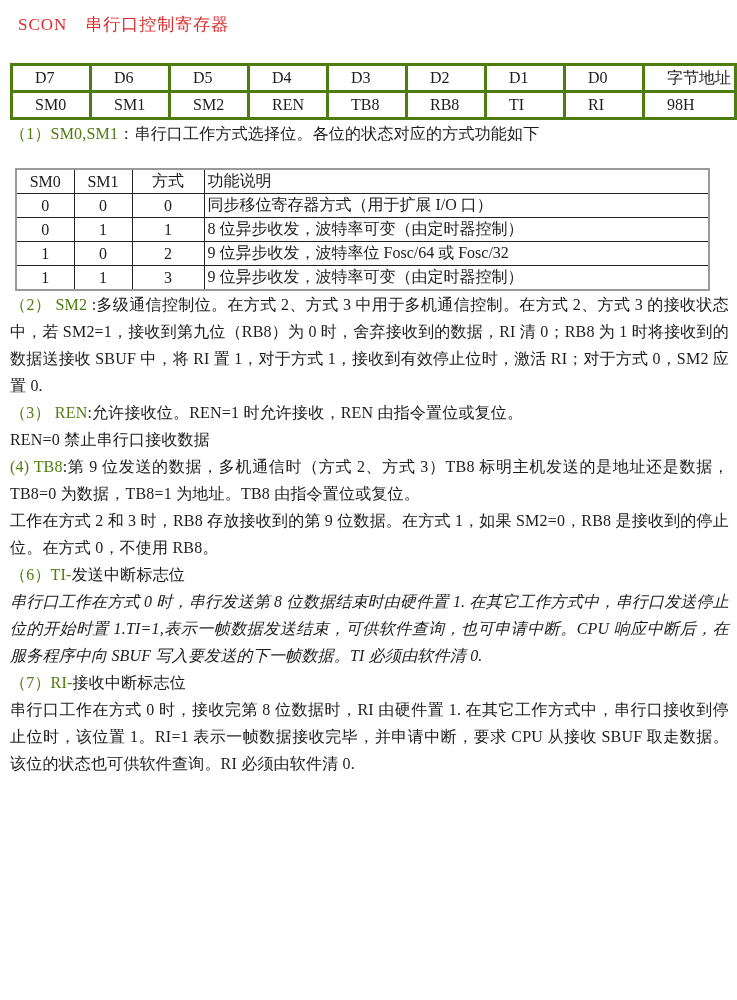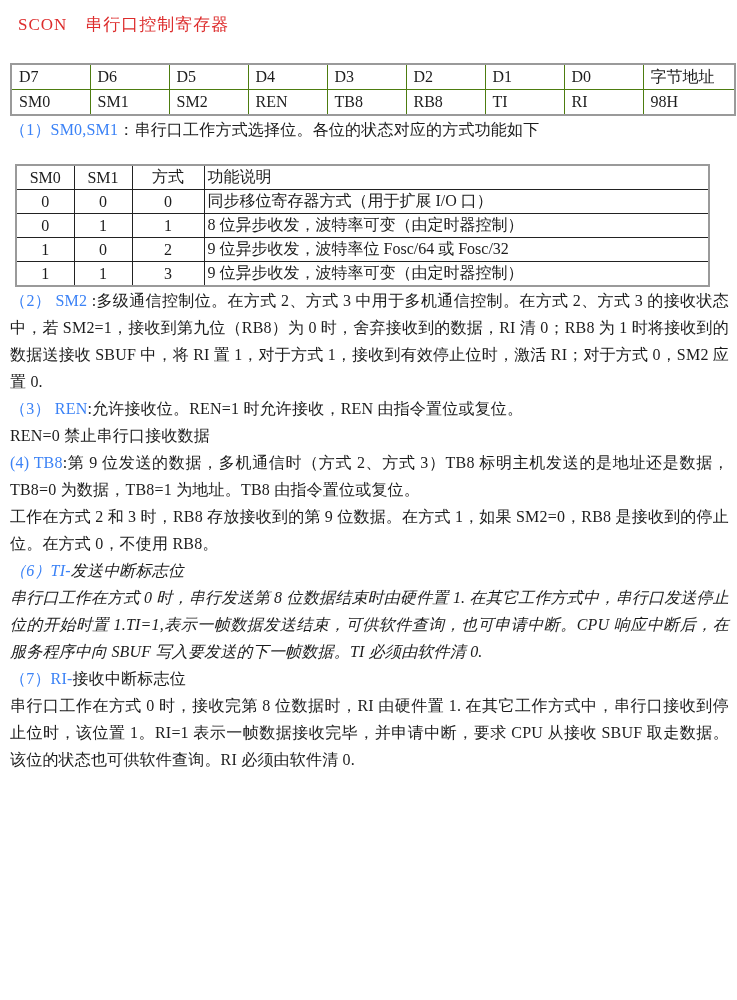--- a/index.html
+++ b/index.html
@@ -32,23 +32,23 @@
     border-collapse: collapse;
     table-layout: fixed;
     background: #fff;
   }
   .reg-table {
     width: 721px;
     margin-top: 27px;
     border: 2px solid #9a9a9a;
   }
   .reg-table td {
-    border: 1px solid #4d7c0f;
+    border: 3px solid #4d7c0f;
     height: 24px;
-    padding: 0 4px 0 7px;
+    padding: 0 4px 0 22px;
     font-size: 16px;
     text-align: left;
     white-space: nowrap;
     overflow: hidden;
   }
   .reg-table col.bitcol { width: 79px; }
   .reg-table col.addrcol { width: 92px; }
   .mode-table {
     width: 695px;
     margin-top: 21px;
@@ -67,29 +67,29 @@
   .mode-table td.l { text-align: left; padding-left: 3px; }
   .mode-table col.c1 { width: 58px; }
   .mode-table col.c2 { width: 58px; }
   .mode-table col.c3 { width: 72px; }
   p.para {
     margin: 0;
     line-height: 27px;
     text-align: justify;
     letter-spacing: 0.2px;
   }
-  .red { color: #3b82f6; }
+  .red { color: #4d7c0f; }
   .mt-p1   { margin-top: 21px; }
   .mt-p2   { margin-top: 13px; }
   .mt-p3   { margin-top: 10px; }
   .mt-ren0 { margin-top: 18px; }
   .mt-p4   { margin-top: 7px; }
   .mt-p5   { margin-top: 20px; }
   .mt-rb8  { margin-top: 13px; }
-  .mt-p6   { margin-top: 20px; font-style: italic; }
+  .mt-p6   { margin-top: 20px; }
   .mt-ti   { margin-top: 13px; font-style: italic; }
   .mt-p7   { margin-top: 18px; }
   .mt-ri   { margin-top: 16px; }
   .mt-last { margin-top: 7px; }
   .watermark {
     position: absolute;
     right: 6px;
     top: 960px;
     color: #e3e3e3;
     font-size: 10px;

